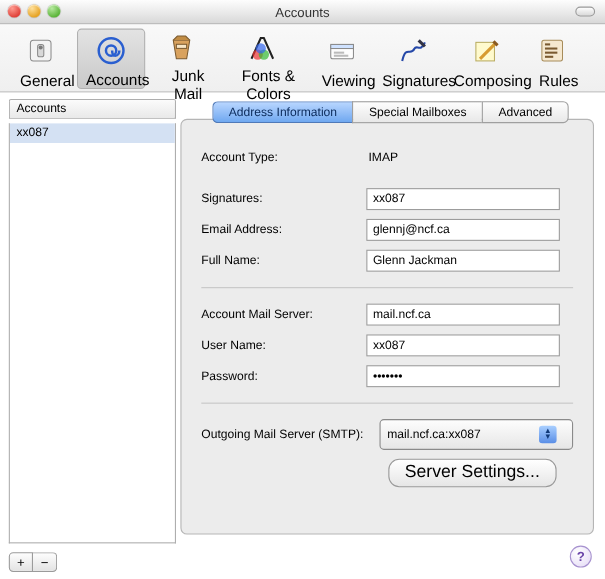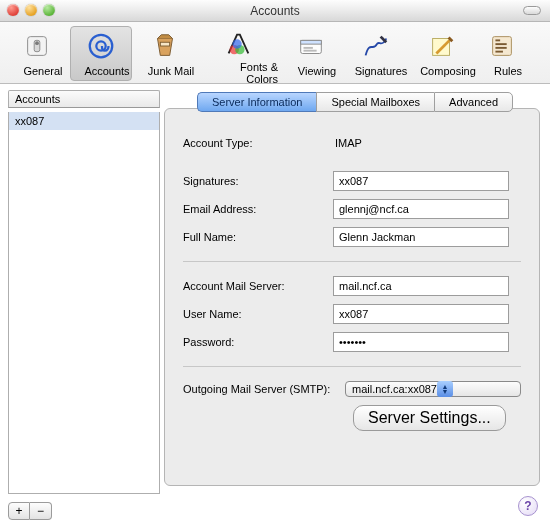--- a/index.html
+++ b/index.html
@@ -52,21 +52,21 @@
     display:flex; flex-direction:column; align-items:center; justify-content:flex-start;
     padding-top:3px;
     border-radius:4px;
   }
   .tb-item.selected {
     background: linear-gradient(#e3e3e3,#c9c9c9);
     border:1px solid #b0b0b0;
     padding-top:2px;
   }
   .tb-item .icon { width:34px; height:34px; display:flex; align-items:center; justify-content:center; }
-  .tb-item .lbl { font-size:11px; margin-top:2px; text-align:right;margin-left:12px; }
+  .tb-item .lbl { font-size:14px; margin-top:2px; text-align:center;margin-left:12px; }
   
   .icon-general svg, .icon-accounts svg, .icon svg { width:30px; height:30px; }
   
   .body {
     display:flex;
     height: calc(526px - 22px - 62px);
   }
   .sidebar {
     width: 160px;
     padding: 6px 0 6px 8px;
@@ -146,26 +146,26 @@
     height: 20px;
     border:1px solid #9c9c9c;
     background:#fff;
     font-size:11px;
     padding: 2px 5px;
     font-family: inherit;
   }
   .fval .static { padding-left:2px; }
   .aqua-select {
     width: 176px;
-    height: 16px;
+    height: 28px;
     border:1px solid #8a8a8a;
     border-radius:4px;
     background:linear-gradient(#fdfdfd,#e6e6e6);
     font-size:11px;
-    display:flex; align-items:center; 
+    display:flex; align-items:center; justify-content:space-between;
     padding: 0 14px 0 6px;
   }
   .aqua-select .cap {
     width:16px; height:16px; border-radius:3px;
     background:linear-gradient(#a9cfff,#5a8ee6);
     display:flex; flex-direction:column; align-items:center; justify-content:center;
     gap:0;
     color:#113a7a; font-size:7px; line-height:5px;
   }
   .aqua-btn {
@@ -302,21 +302,21 @@
     <div class="list-btns">
       <button>+</button>
       <button>−</button>
     </div>
   </div>
 
   <div class="rightwrap">
 
     <div class="tabs">
       <div class="tabgroup">
-        <div class="tab active">Server Information</div>
+        <div class="tab active">Address Information</div>
         <div class="tab">Special Mailboxes</div>
         <div class="tab">Advanced</div>
       </div>
     </div>
 
     <div class="panel">
       <div class="form">
 
         <div class="frow">
           <div class="flabel">Account Type:</div>

